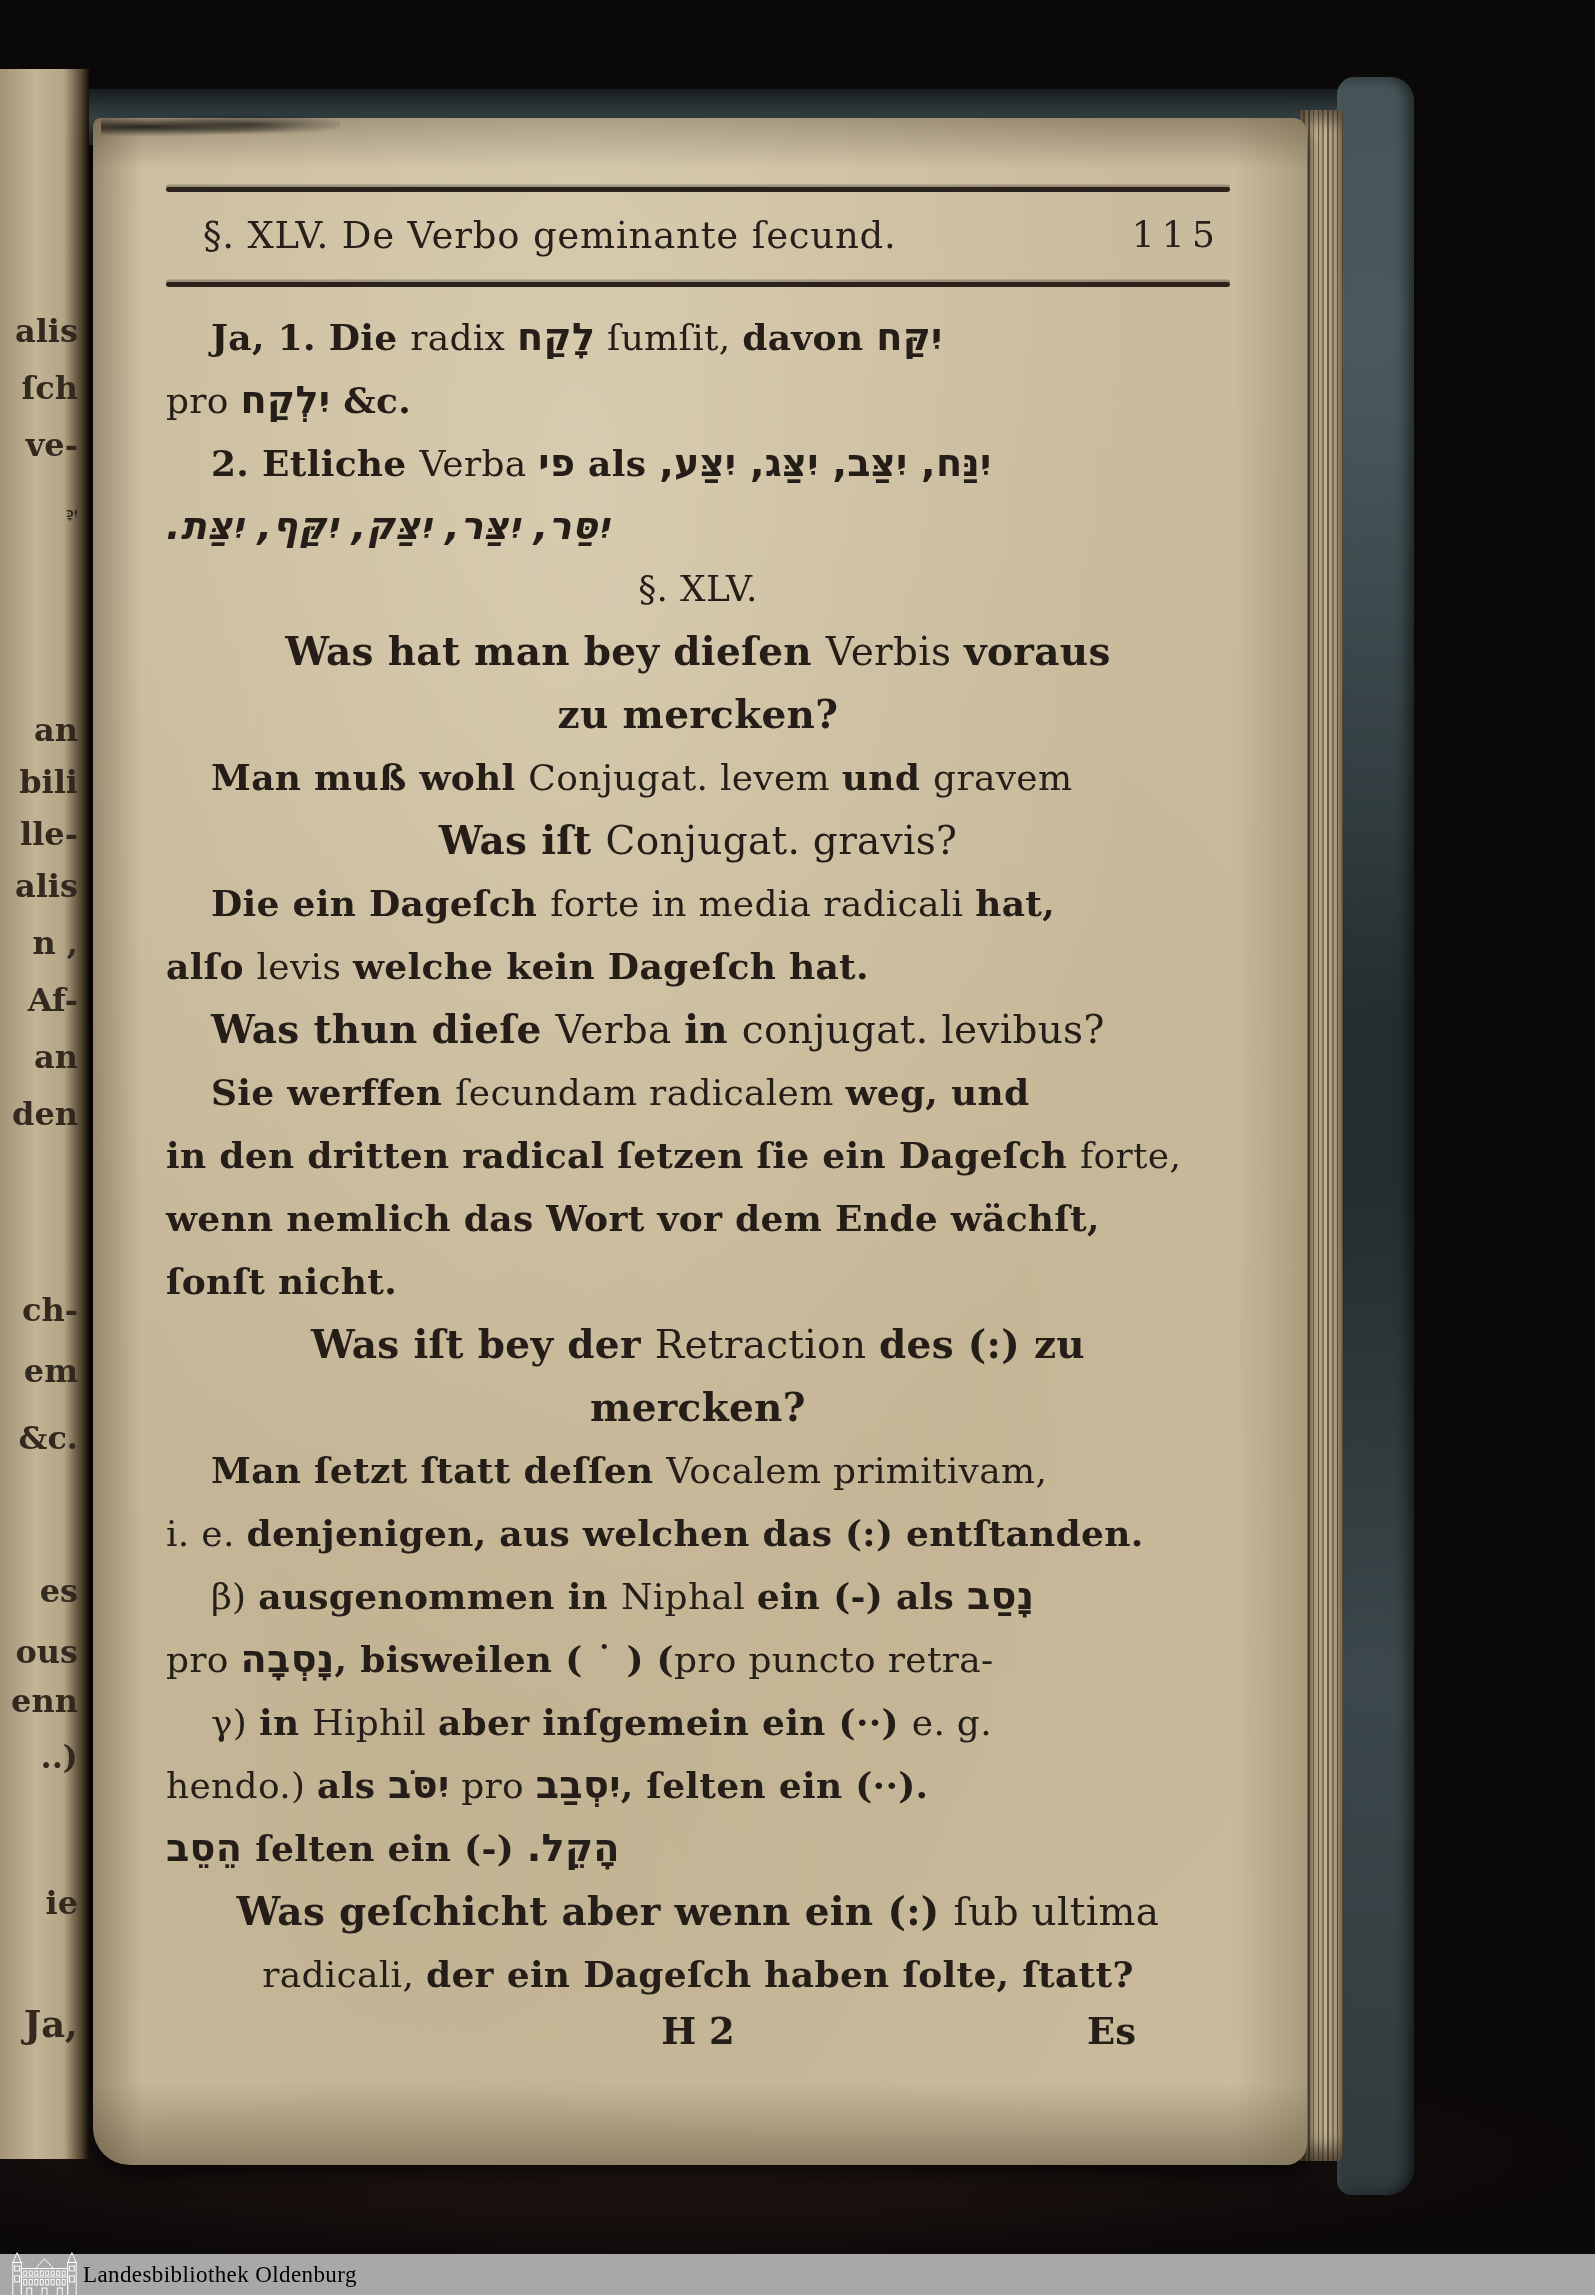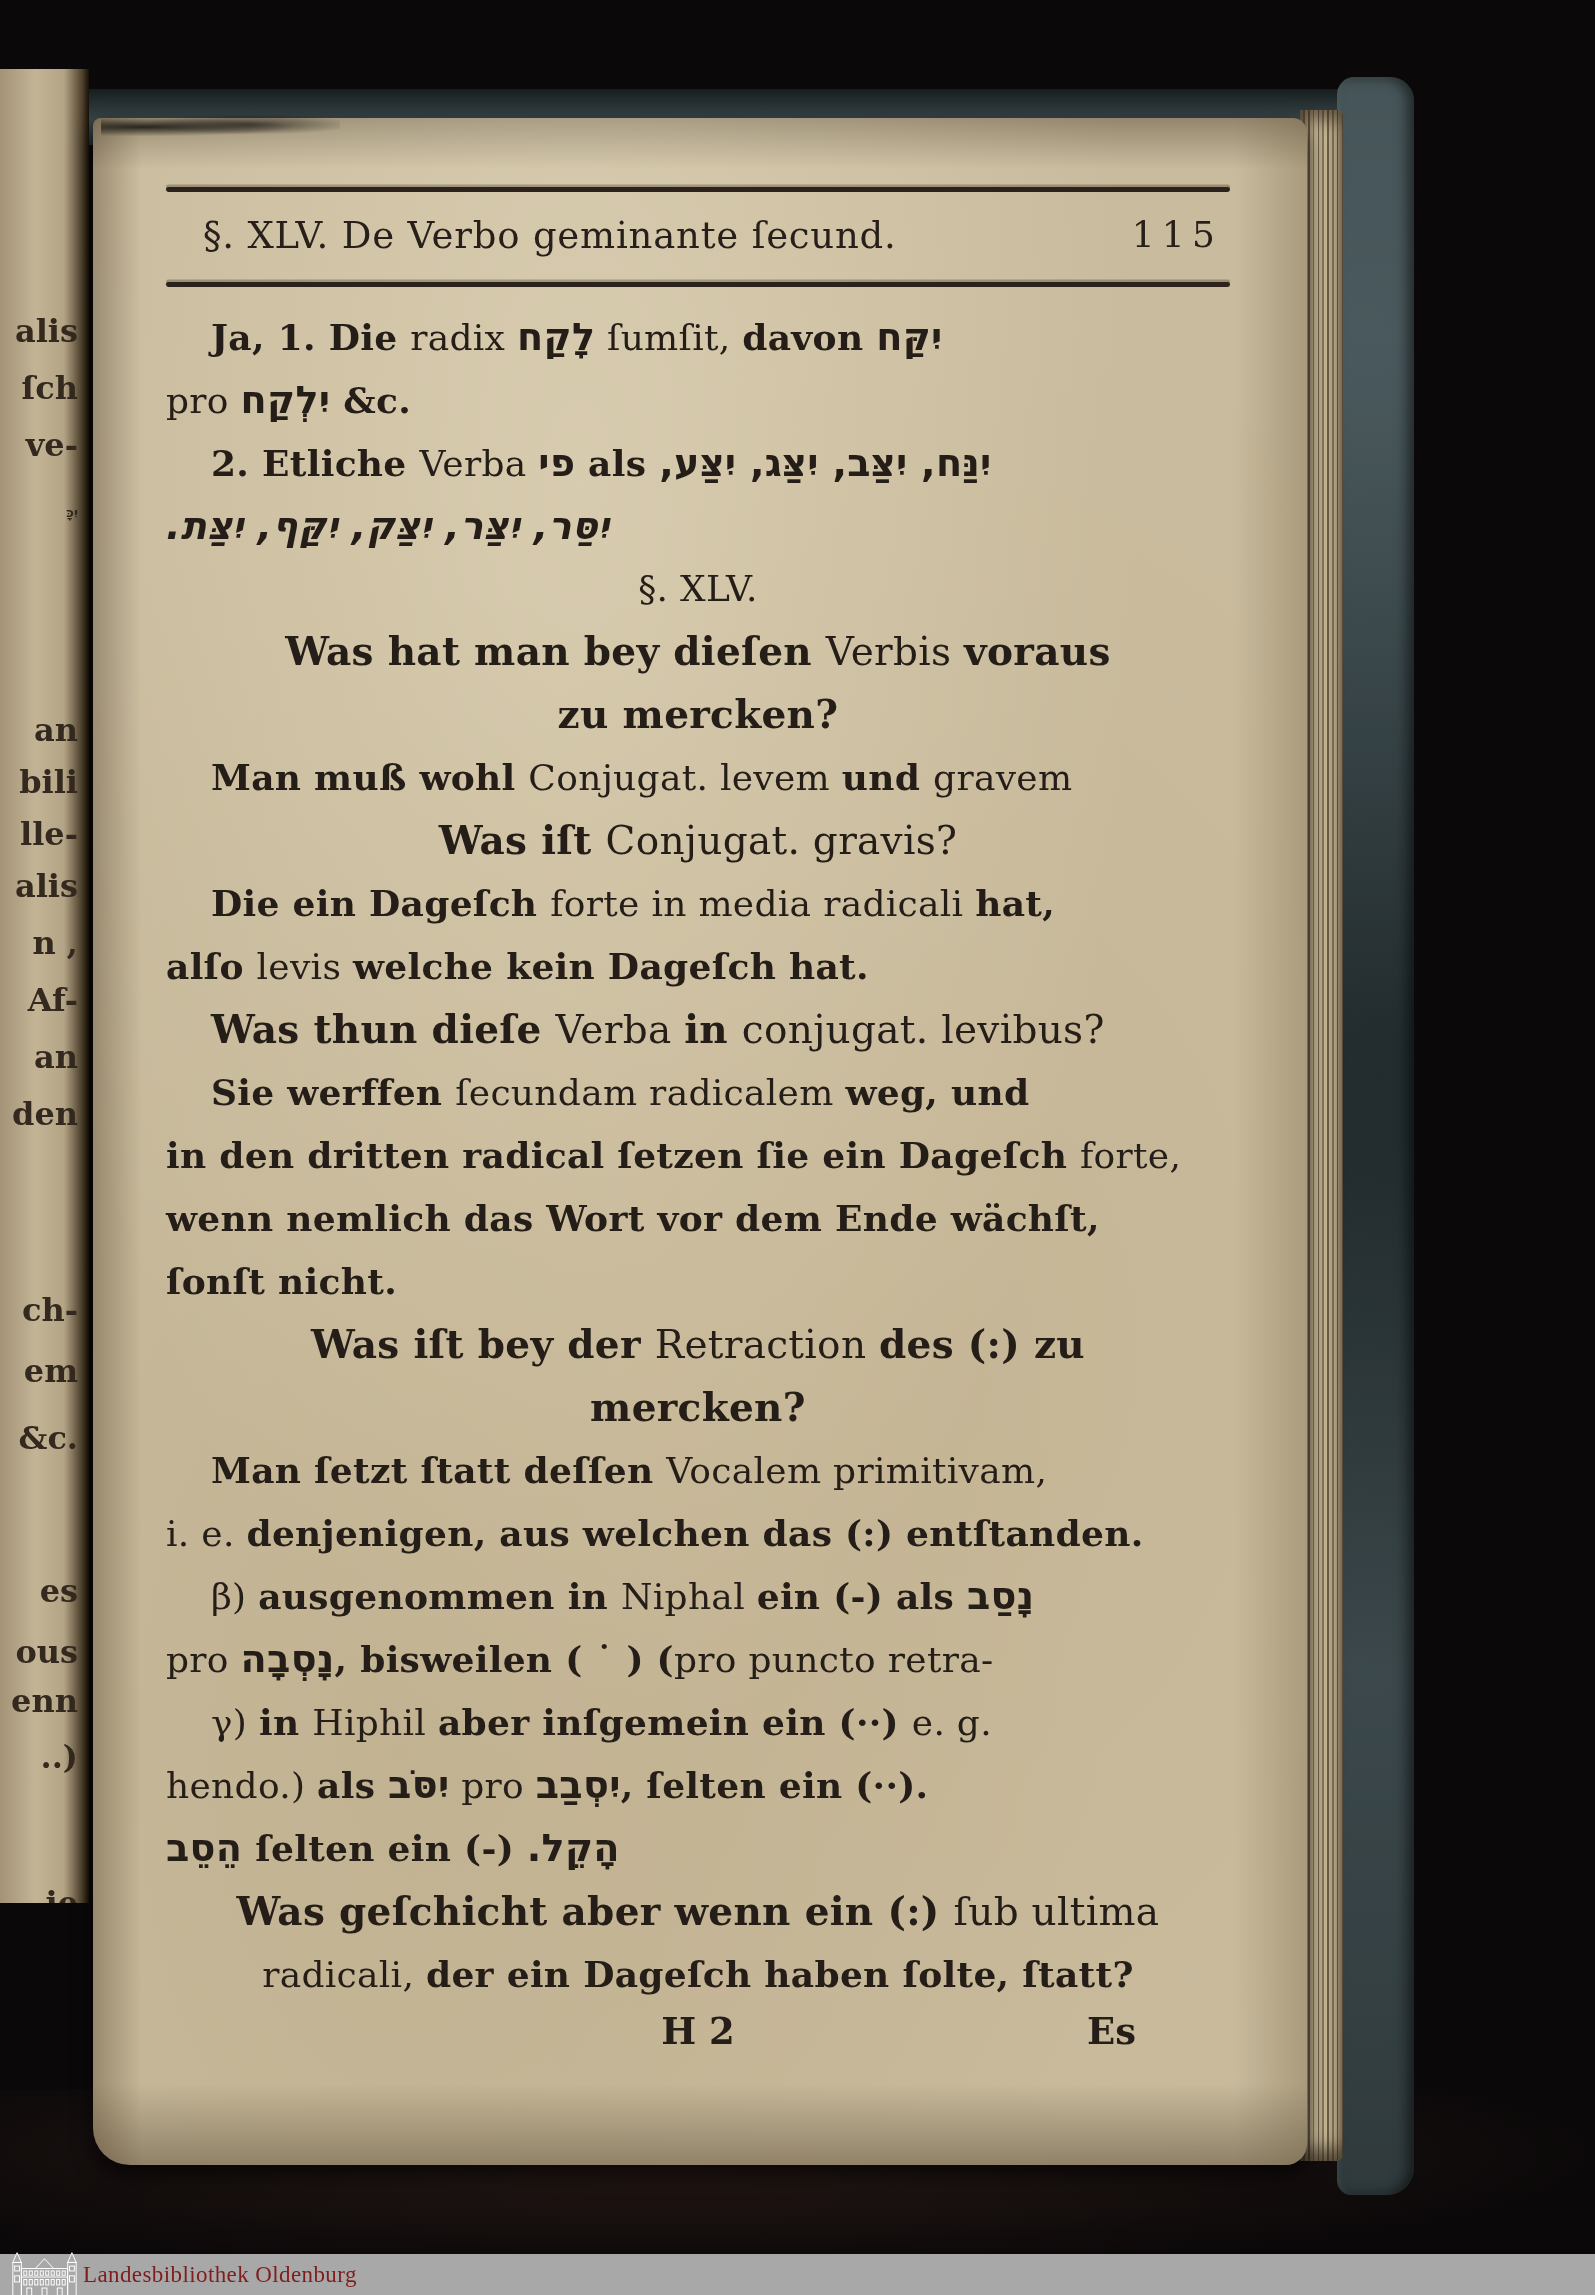--- a/index.html
+++ b/index.html
@@ -25,21 +25,21 @@
       linear-gradient(180deg,#3a474b,#323e41 50%,#2b3538);
     box-shadow:inset -6.4px 0 12.8px rgba(0,0,0,.55), inset 2.4px 0 4.8px rgba(160,175,170,.15);}
 
   
   .fore-edge{position:absolute;left:1300px;top:110px;width:43px;height:2051px;
     background:repeating-linear-gradient(90deg,#bcac8c 0 3.2px,#84755a 3.2px 4.8px,#c6b795 4.8px 8px,#6d6049 8px 9.6px);
     border-radius:0 6.4px 8px 0;
     box-shadow:inset 0 11px 14.4px rgba(40,30,20,.55), inset 0 -12.8px 16px rgba(40,30,20,.65);}
 
   
-  .left-sliver{position:absolute;left:0;top:69px;width:89px;height:1834px;overflow:hidden;
+  .left-sliver{position:absolute;left:0;top:69px;width:89px;height:2090px;overflow:hidden;
     background:linear-gradient(90deg,#a49377 0%,#c3b496 40%,#b4a486 72%,#51432f 92%,#171108 100%);}
   .frag{position:absolute;right:11px;white-space:nowrap;font-size:32px;font-weight:700;
     color:#33291f;font-family:"DejaVu Serif",serif;}
   .frag.h{font-family:"DejaVu Sans","DejaVu Serif",sans-serif;}
   .frag.big{font-size:37px;}
 
   
   .page{position:absolute;left:93px;top:118px;width:1214px;height:2047px;
     border-radius:8px 14.4px 21px 37px;
     background:
@@ -73,21 +73,21 @@
   .rtl{direction:rtl;text-align:left;font-style:italic;}
 
   .sigrow{position:relative;height:70px;margin-top:3.2px;font-size:37px;font-weight:700;color:#251e18;}
   .sig-mark{position:absolute;left:50%;transform:translateX(-50%);}
   .sig-catch{position:absolute;right:94px;}
 
   
   .footer{position:absolute;left:0;bottom:0;width:100%;height:41px;background:#a8a8a8;}
   .logo{position:absolute;left:11px;bottom:-6.4px;}
   .footer-label{position:absolute;left:83px;top:8px;font-family:"Liberation Serif",serif;
-    font-size:23px;color:#7f1d1d;letter-spacing:0.4px;}
+    font-size:23px;color:#000000;letter-spacing:0.4px;}
 </style>
 </head>
 <body>
 
 <div class="stage">
 
   <div class="floor-glow"></div>
   <div class="cover-top-band"></div>
   <div class="cover-side"></div>
   <div class="fore-edge"></div>

